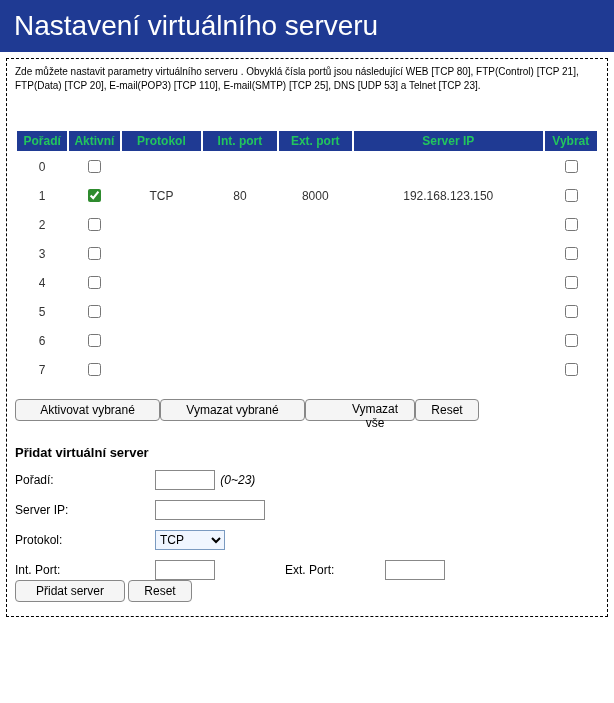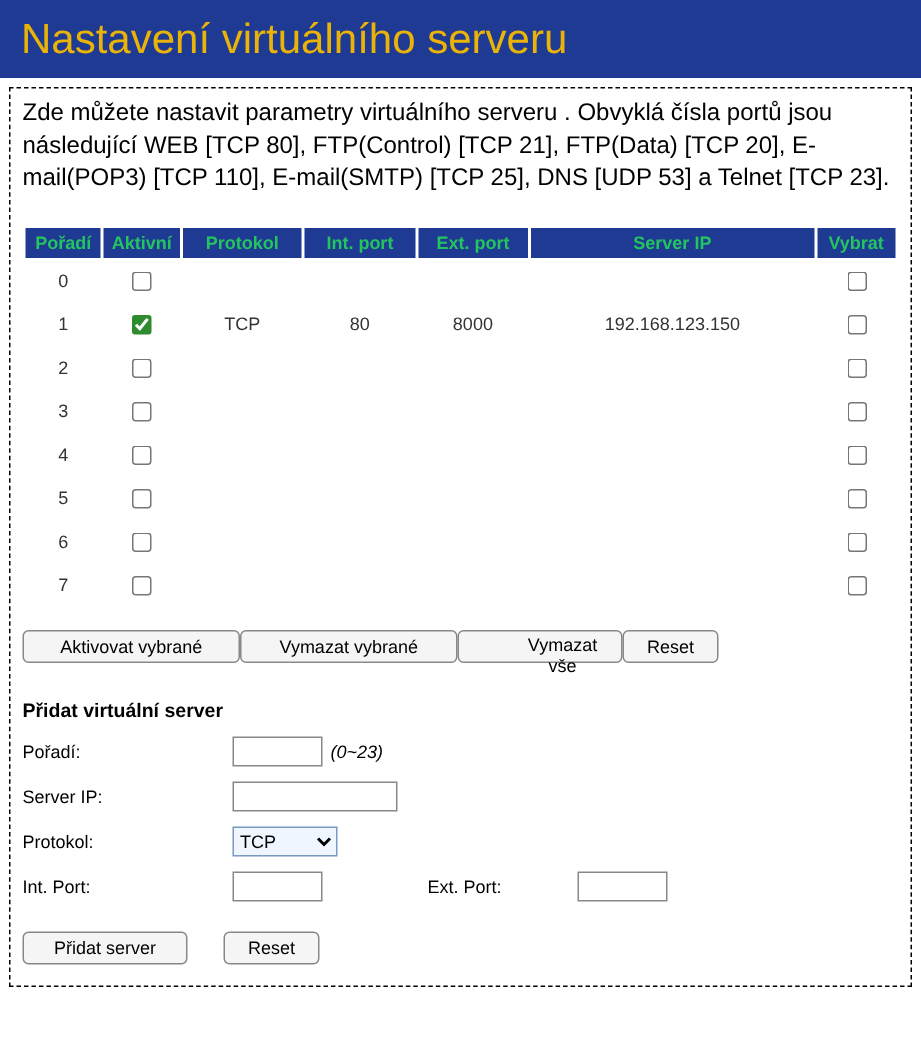--- a/index.html
+++ b/index.html
@@ -6,36 +6,36 @@
   body {
     margin: 0;
     padding: 0;
     font-family: Arial, Helvetica, sans-serif;
     font-size: 12px;
     background: #fff;
     width: 614px;
   }
   .page-title {
     background: #1f3a93;
-    color: #eab308;
+    color: #ffffff;
     font-size: 28px;
     font-weight: normal;
     padding: 10px 14px;
     margin: 0;
   }
   .dashed-box {
     border: 1px dashed #000;
     margin: 6px;
     padding: 6px 8px 14px 8px;
     background: #fff;
   }
   .description {
-    font-size: 16px;
+    font-size: 10px;
     color: #000;
-    margin-bottom: 20px;
+    margin-bottom: 37px;
     line-height: 1.35;
   }
   .page-select-row {
     font-weight: bold;
     font-size: 13px;
     margin: 10px 0 12px 0;
   }
   .page-select-row select {
     border: 1px solid #7a9ac0;
     background: #f0f6ff;
@@ -115,23 +115,22 @@
   .form-grid input.narrow { width: 60px; }
   .form-grid select {
     width: 70px;
     height: 20px;
     border: 1px solid #7a9ac0;
     background: #f0f6ff;
     font-size: 12px;
   }
   .hint { margin-left: 2px; font-style: italic; }
   .add-btn-row {
-    margin-top: 20px;
     display: flex;
-    gap: 24px;
+    gap: 3px;
   }
   button.addbtn { width: 110px; }
 </style>
 </head>
 <body>
 
 <h1 class="page-title">Nastavení virtuálního serveru</h1>
 
 <div class="dashed-box">
 

